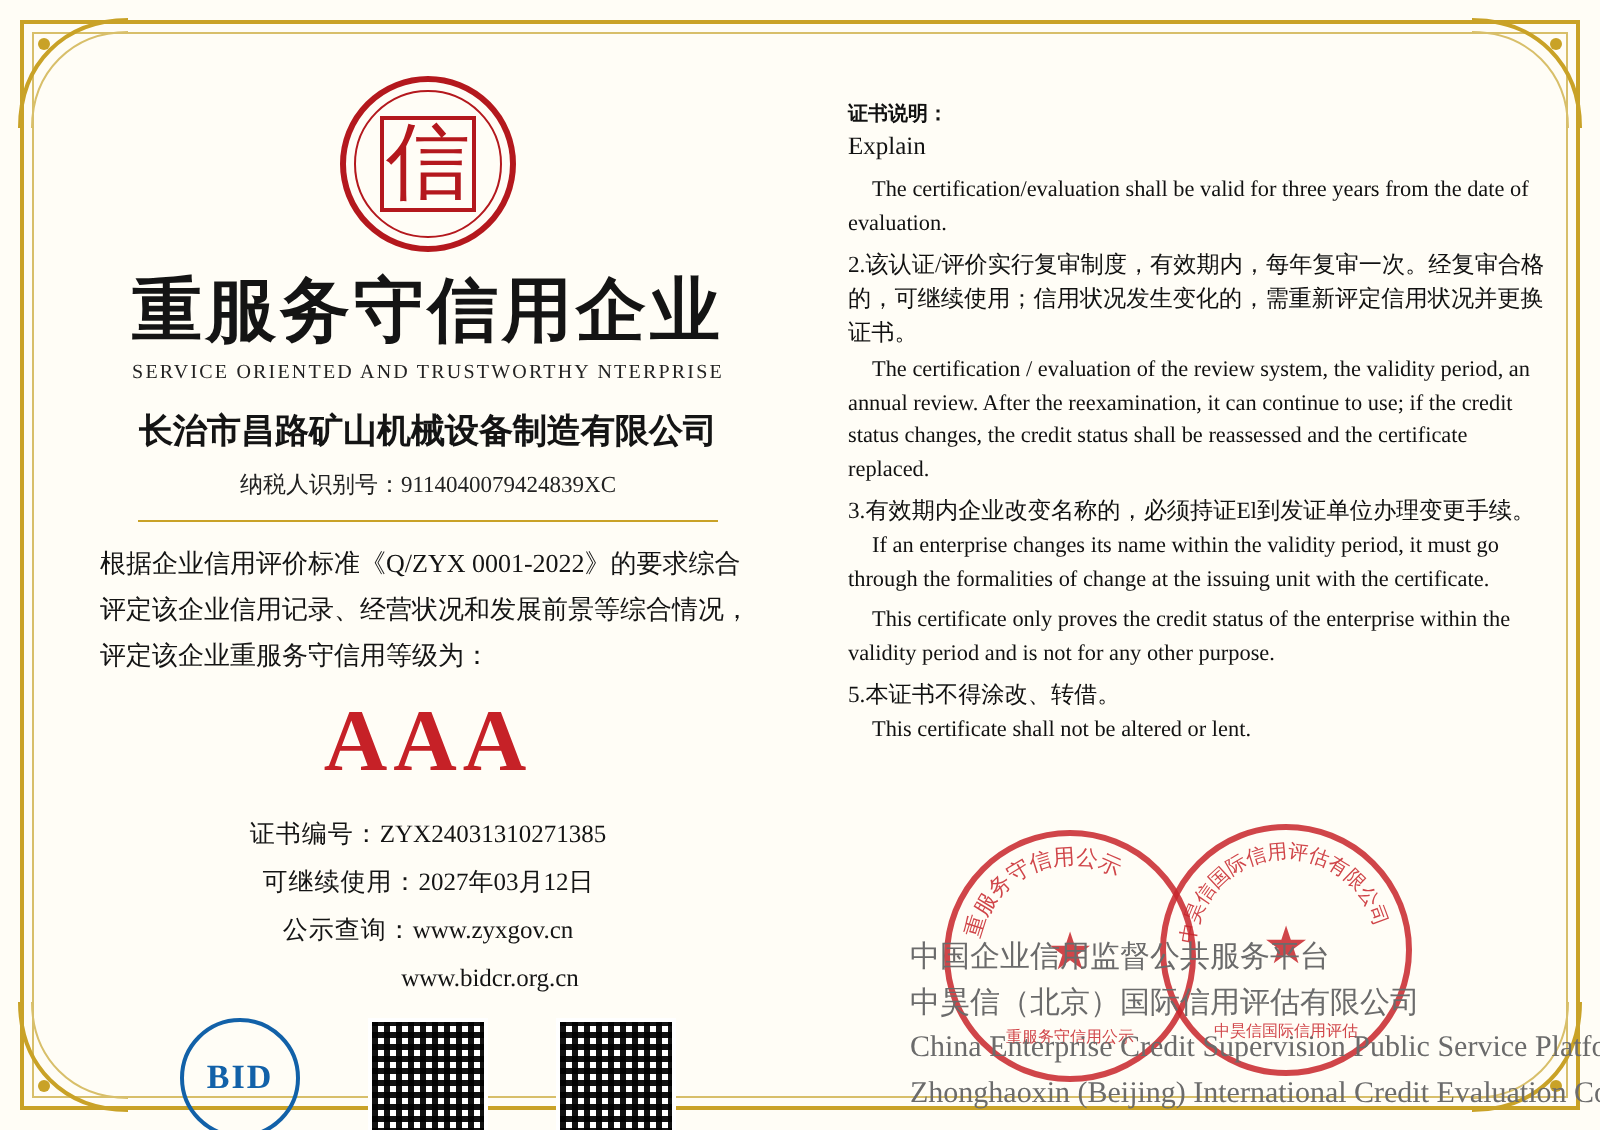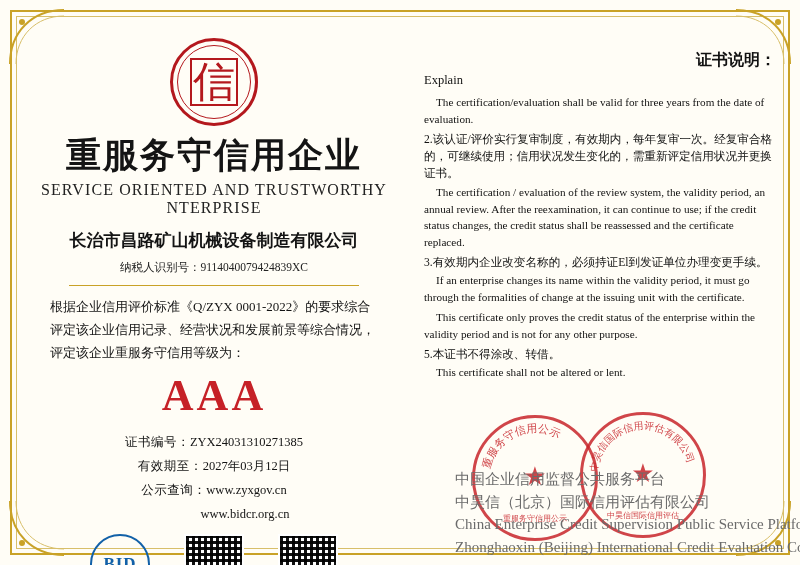--- a/index.html
+++ b/index.html
@@ -65,21 +65,21 @@
   .emblem .box{
     position:absolute;left:50%;top:50%;transform:translate(-50%,-50%);
     width:44px;height:44px;border:2px solid #b4181d;
   }
   .title-cn{
     font-size:35px;font-weight:bold;letter-spacing:2px;
     color:#141414;margin:6px 0 2px 0;
     font-family:"Liberation Serif",serif;
   }
   .title-en{
-    font-size:16px;letter-spacing:1.1px;color:#222;
+    font-size:10px;letter-spacing:1.1px;color:#222;
     margin-bottom:12px;
   }
   .company{
     font-size:17px;font-weight:bold;color:#141414;margin-bottom:8px;
   }
   .taxid{
     font-size:11.5px;color:#222;margin-bottom:10px;
   }
   .rule{
     width:290px;height:1px;background:#c9a227;margin:6px auto 10px auto;
@@ -117,21 +117,21 @@
     display:flex;align-items:center;justify-content:center;
     font-size:17px;font-weight:bold;letter-spacing:1px;
     font-family:"Liberation Serif",serif;
   }
 
   
   .right{
     position:absolute;left:400px;top:26px;right:0;
     text-align:left;color:#111;
   }
-  .exp-title{font-size:16px;font-weight:bold;margin-bottom:2px;text-align:right;}
+  .exp-title{font-size:10px;font-weight:bold;margin-bottom:2px;}
   .exp-title-en{font-size:12.5px;margin-bottom:6px;}
   .exp-item{font-size:11.6px;line-height:1.5;margin-bottom:1px;}
   .exp-item-en{font-size:11.2px;line-height:1.5;margin:0 0 3px 0;text-indent:12px;}
 
   
   .seal{
     position:absolute;width:120px;height:120px;border-radius:50%;
     border:3px solid #c8262c;opacity:.85;
   }
   .seal .star{
@@ -211,21 +211,21 @@
 
       <div class="desc">根据企业信用评价标准《Q/ZYX 0001-2022》的要求综合评定该企业信用记录、经营状况和发展前景等综合情况，评定该企业重服务守信用等级为：</div>
 
       <div class="grade">AAA</div>
 
       <div class="meta">
         <div>
           <span class="lbl">证书编号：</span><span>ZYX24031310271385</span>
         </div>
         <div>
-          <span class="lbl">有效期至：</span><span>2027年03月12日</span>
+          <span class="lbl">可继续使用：</span><span>2027年03月12日</span>
         </div>
         <div>
           <span class="lbl">公示查询：</span><span>www.zyxgov.cn</span>
         </div>
         <div class="web">www.bidcr.org.cn</div>
       </div>
 
       <div class="codes">
         <div class="code-item">
           <div class="bid">BID</div>

